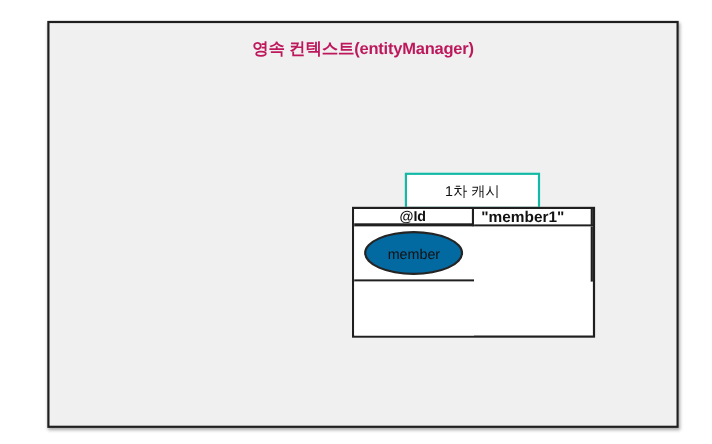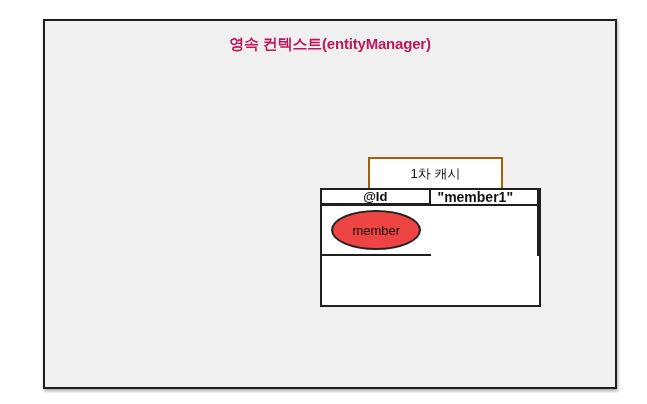--- a/index.html
+++ b/index.html
@@ -34,25 +34,25 @@
     text-align: center;
     font-size: 15px;
     font-weight: bold;
     color: #be185d;
     letter-spacing: -0.2px;
   }
   .cache-box {
     position: absolute;
     left: 323px;
     top: 136px;
-    width: 135px;
+    width: 123px;
     height: 33px;
     box-sizing: border-box;
     background: #ffffff;
-    border: 2px solid #a16207;
+    border: 2px solid #14b8a6;
     display: flex;
     align-items: center;
     justify-content: center;
     font-size: 13px;
     color: #111111;
     z-index: 1;
   }
   .cache-table {
     position: absolute;
     left: 275px;
@@ -89,21 +89,21 @@
     padding-left: 7px;
     font-weight: bold;
     font-size: 14px;
   }
   .entity-ellipse {
     width: 90px;
     height: 40px;
     box-sizing: border-box;
     border: 2px solid #242424;
     border-radius: 50% / 50%;
-    background: #ef4444;
+    background: #0369a1;
     display: flex;
     align-items: center;
     justify-content: center;
     font-size: 13px;
     color: #111111;
   }
 </style>
 </head>
 <body>
 

